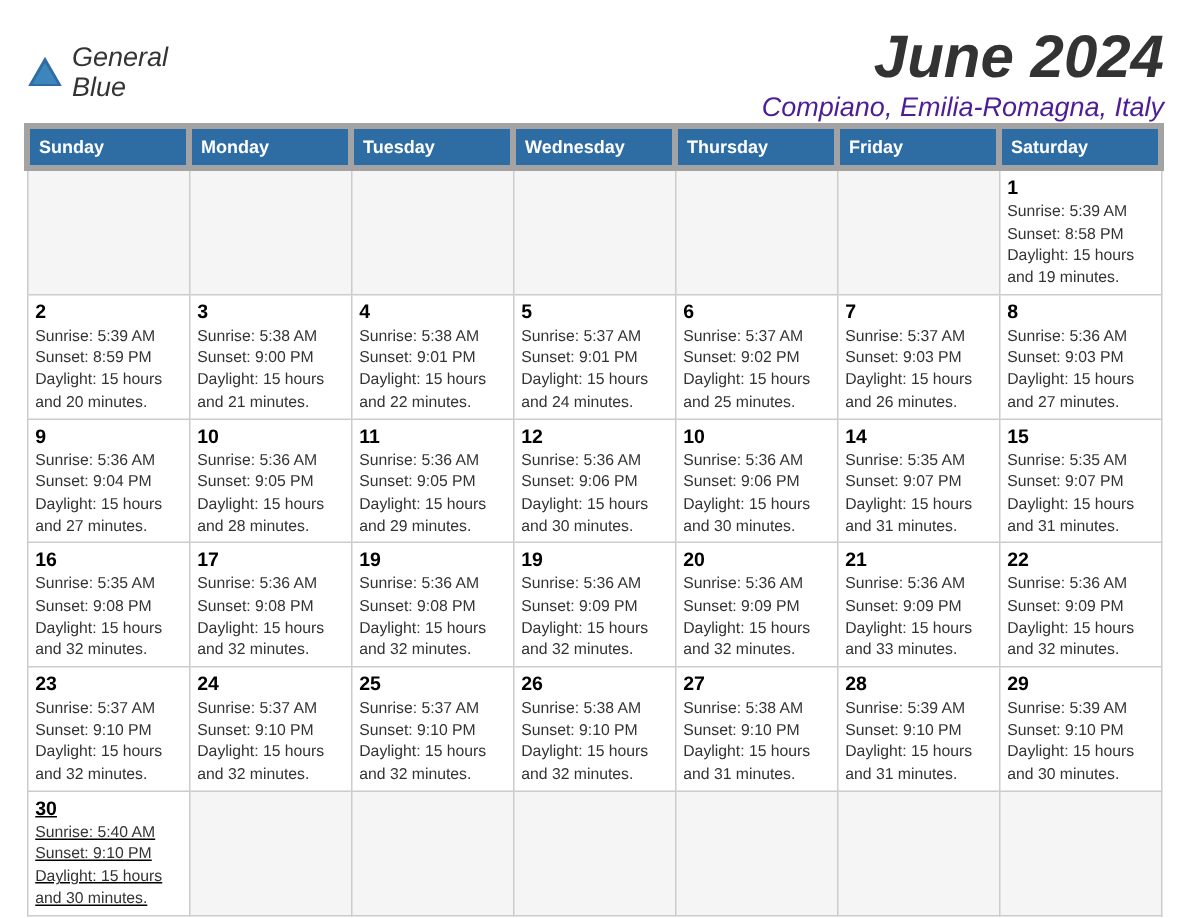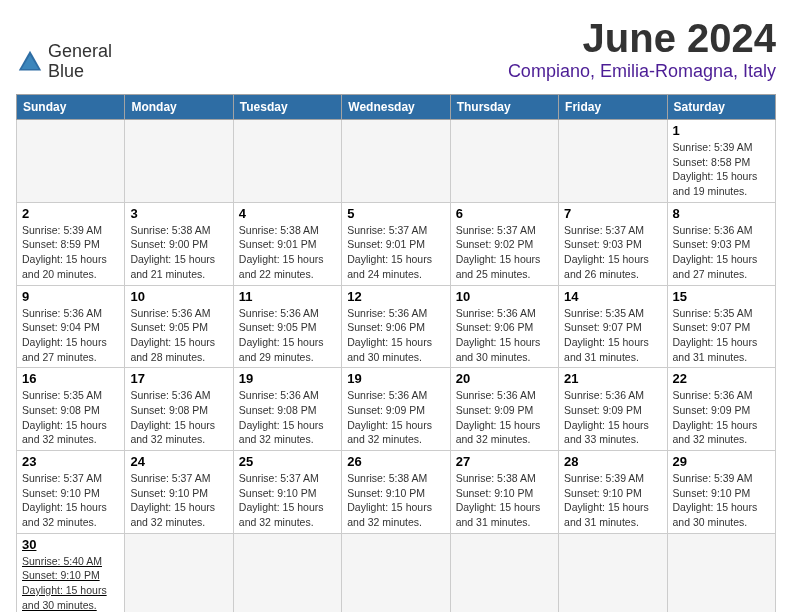--- a/index.html
+++ b/index.html
@@ -6,22 +6,23 @@
     body {
       font-family: Arial, sans-serif;
       background: #fff;
       width: 792px;
       min-height: 612px;
       padding: 16px;
     }
     .header-section {
       display: flex;
       justify-content: space-between;
-      align-items: flex-end;
-      margin-bottom: 12px;
+      align-items: center;
+      margin-bottom: 0;
+      font-style: italic;
     }
     .logo {
       display: flex;
       align-items: center;
       gap: 4px;
     }
     .logo-text {
       font-size: 18px;
       color: #333;
       font-weight: normal;
@@ -51,21 +52,21 @@
       border-collapse: collapse;
       font-size: 11px;
     }
     .calendar-table th {
       background: #2e6da4;
       color: #fff;
       text-align: left;
       padding: 5px 6px;
       font-size: 12px;
       font-weight: bold;
-      border: 1px solid #a3a3a3;
+      border: 4px solid #a3a3a3;
     }
     .calendar-table td {
       border: 1px solid #ccc;
       vertical-align: top;
       padding: 3px 5px;
       width: calc(100% / 7);
       min-height: 72px;
       background: #fff;
     }
     .calendar-table td.empty {

